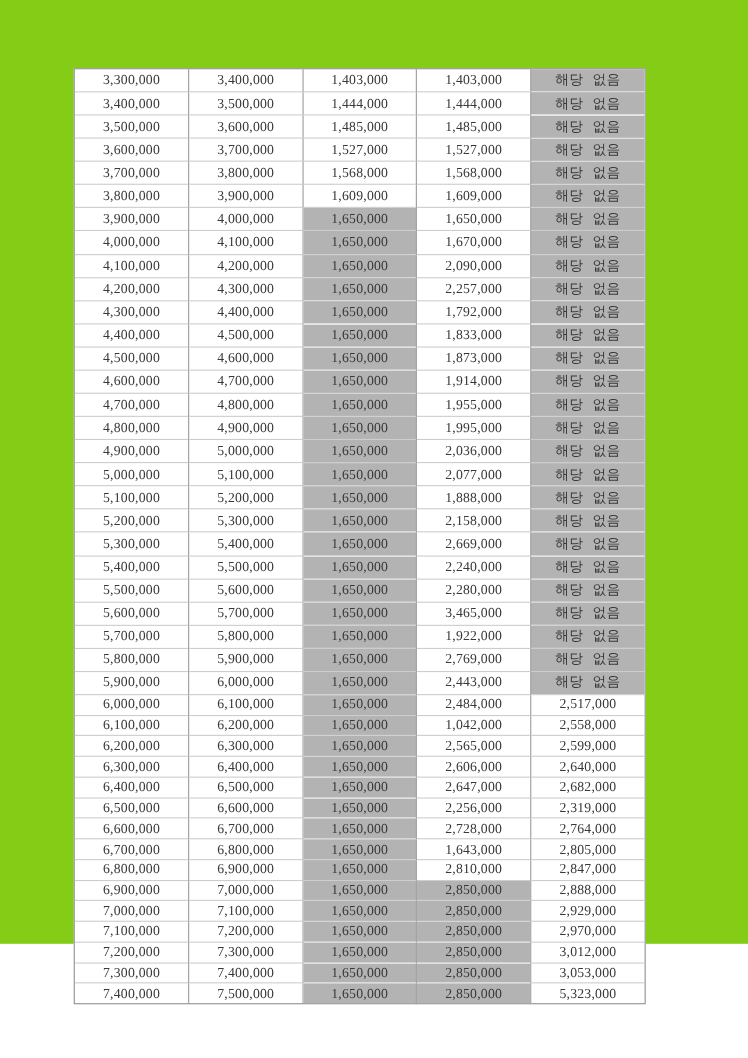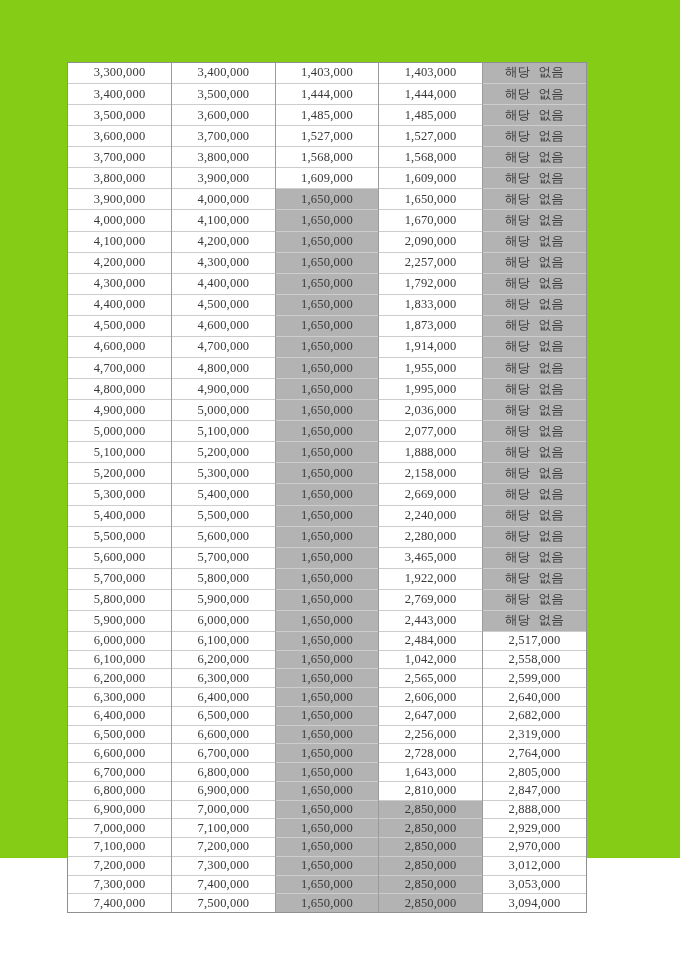--- a/index.html
+++ b/index.html
@@ -334,18 +334,18 @@
             <td>7,400,000</td>
             <td class="shaded">1,650,000</td>
             <td class="shaded">2,850,000</td>
             <td>3,053,000</td>
           </tr>
           <tr>
             <td>7,400,000</td>
             <td>7,500,000</td>
             <td class="shaded">1,650,000</td>
             <td class="shaded">2,850,000</td>
-            <td>3,094,000</td>
+            <td>5,323,000</td>
           </tr>
         </tbody>
     </table>
   </div>
 </div>
 
 </body></html>

